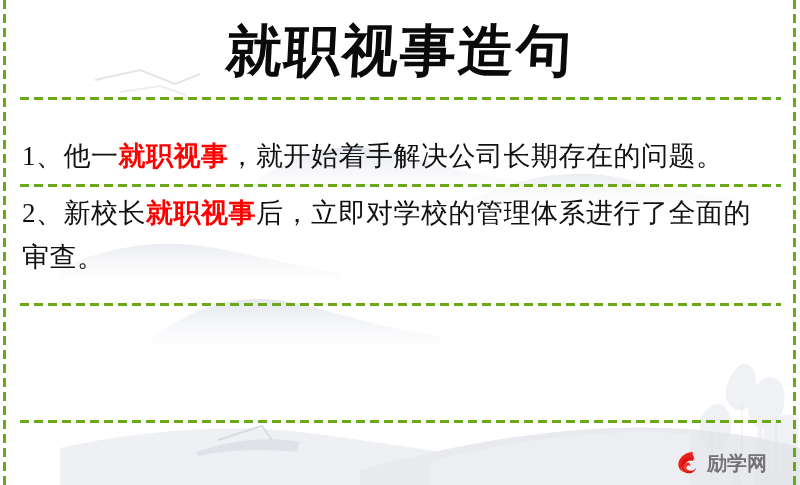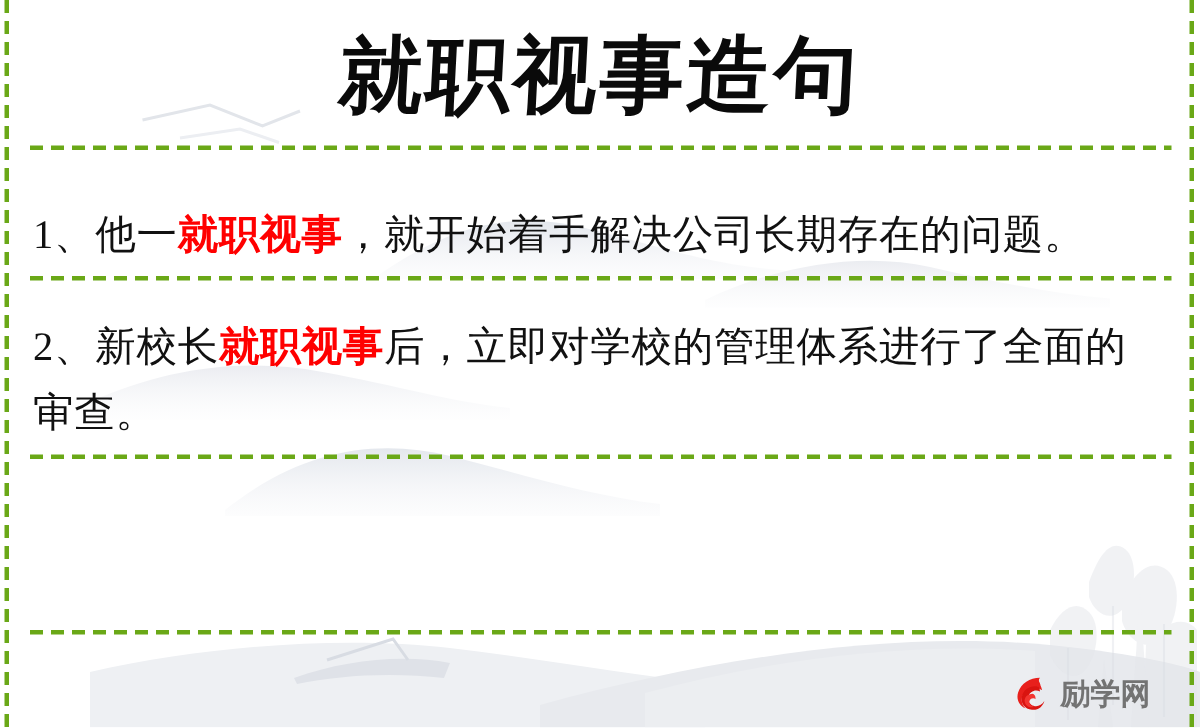--- a/index.html
+++ b/index.html
@@ -175,21 +175,21 @@
   <div class="sep" style="top:420px;"></div>
 
   <div class="title-wrap">
     <div class="title">就职视事造句</div>
   </div>
 
   <div class="row" style="top:120px;margin-top:14px;">
     <span>1、</span><span>他一</span><span class="hl">就职视事</span><span>，就开始着手解决公司长期存在的问题。</span>
   </div>
 
-  <div class="row" style="top:209px;">
+  <div class="row" style="top:191px;">
     <span>2、</span><span>新校长</span><span class="hl">就职视事</span><span>后，立即对学校的管理体系进行了全面的审查。</span>
   </div>
 
 
   <div class="logo">
     <svg class="logo-mark" viewBox="0 0 64 64">
       <path d="M44,8 C30,8 18,16 14,28 C11,37 15,46 24,50 C17,43 17,33 25,27
                C32,21 42,21 47,25 C45,17 40,12 44,8 Z" fill="#e8201c"></path>
       <path d="M41,20 C31,18 21,24 19,34 C17,43 23,51 33,52 C41,53 48,48 50,40
                C46,47 38,49 32,45 C26,41 26,32 32,28 C36,25 40,25 44,27

